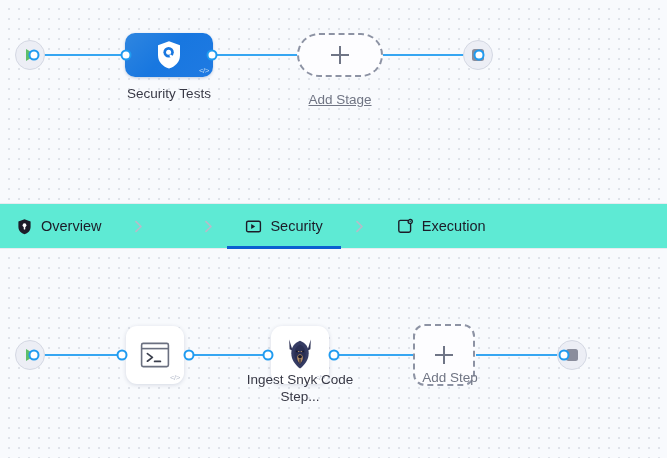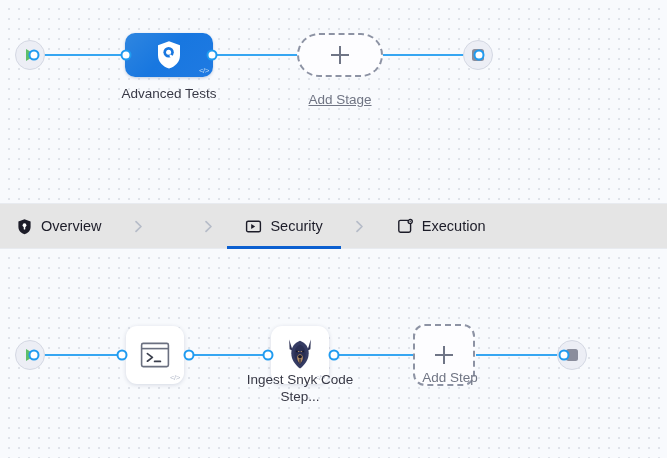--- a/index.html
+++ b/index.html
@@ -19,21 +19,21 @@
     background-size: 10px 10px;
     background-position: 4px 4px;
   }
   #canvas-stages { top: 0; height: 203px; }
   #canvas-steps  { top: 249px; height: 209px; }
 
   
   .tabbar {
     position: absolute; left: 0; top: 203px;
     width: 667px; height: 46px;
-    background: #e5e5e5;
+    background: #5eead4;
     border-top: 1px solid #e8ebf0;
     border-bottom: 1px solid #e8ebf0;
     display: flex; align-items: center;
   }
   .tab {
     display: flex; align-items: center; gap: 8px;
     height: 45px; padding: 0 2px;
     font-size: 14.5px; color: #1c1c28;
     cursor: pointer; position: relative;
   }
@@ -159,21 +159,21 @@
       <div class="node" style="left:169px; top:0;">
         <div class="stage-node">
           <svg class="shield" viewBox="0 0 26 30">
             <path d="M13 1.2 L24 5.2 V15 c0 7.4 -5 11.6 -11 13.6 C7 26.6 2 22.4 2 15 V5.2 Z" fill="#ffffff"></path>
             <circle cx="12.6" cy="12.3" r="5.2" fill="#1877e0"></circle>
             <circle cx="12.6" cy="12.3" r="2.5" fill="#ffffff"></circle>
             <rect x="14.6" y="14.2" width="4.6" height="2.3" rx="1.1" fill="#ffffff" transform="rotate(42 14.6 14.2)"></rect>
           </svg>
           <span class="code-badge on-blue">&lt;/&gt;</span>
         </div>
-        <div class="node-label" style="top:52px;">Advanced Tests</div>
+        <div class="node-label" style="top:52px;">Security Tests</div>
       </div>
       <div class="dot" style="left:126px; top:0;"></div>
       <div class="dot" style="left:212px; top:0;"></div>
 
       <div class="node" style="left:340px; top:0;">
         <div class="add-node add-stage-node">
           <div class="plus"></div>
         </div>
         <div class="node-label muted" style="top:58px;text-decoration:underline;">Add Stage</div>
       </div>

